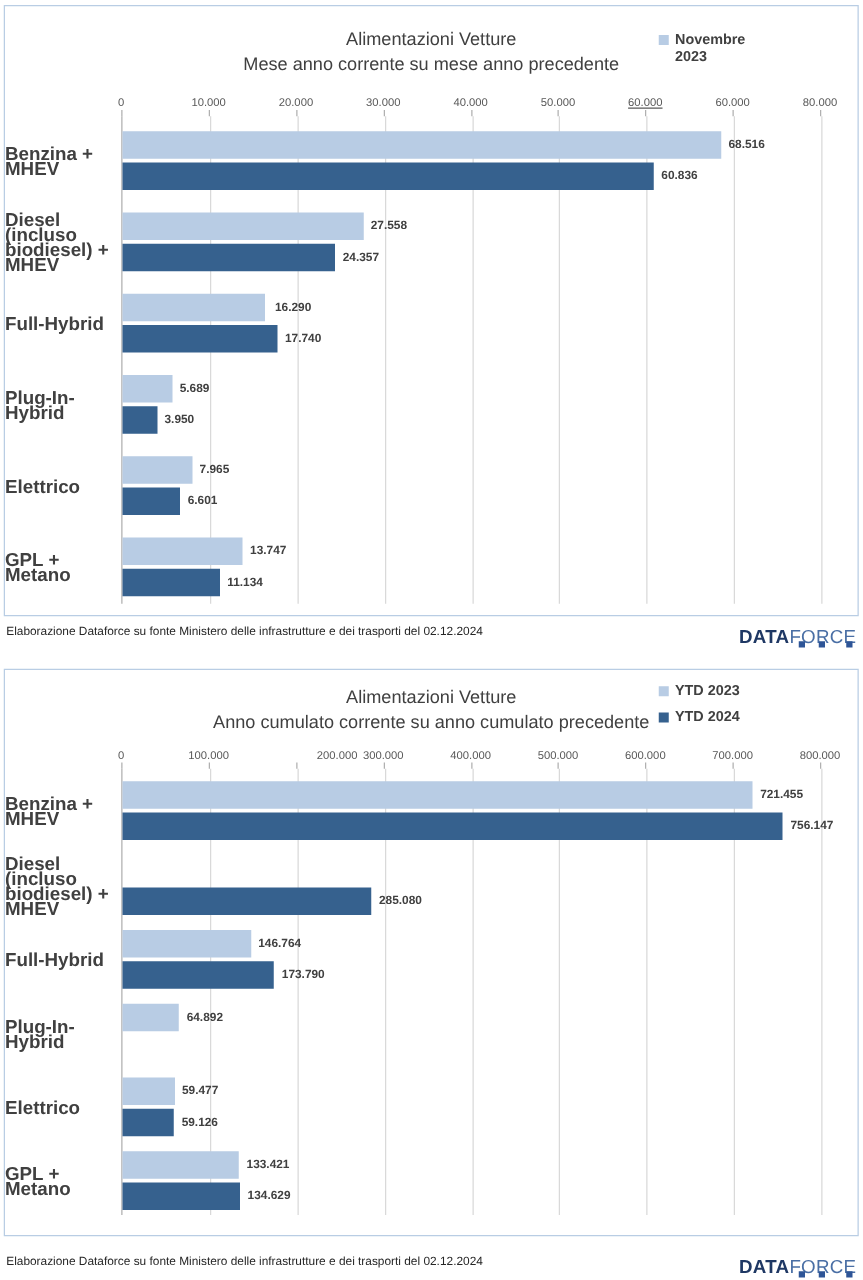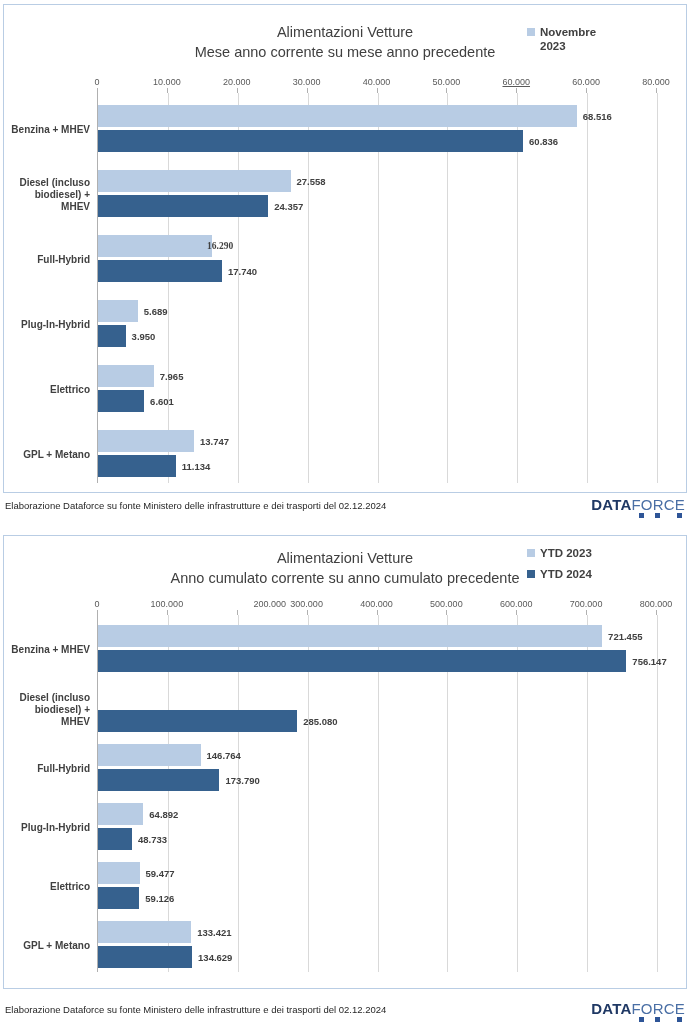--- a/index.html
+++ b/index.html
@@ -128,22 +128,22 @@
     position: absolute;
     left: 0;
     right: 0;
   }
   .cat-label {
     position: absolute;
     right: calc(100% + 8px);
     top: 50%;
     transform: translateY(-50%);
     width: 86px;
-    text-align: right;
-    font-size: 10px;
+    text-align: left;
+    font-size: 15px;
     font-weight: bold;
     color: #404040;
     line-height: 12px;
   }
   .bar-row {
     position: absolute;
     left: 0;
     height: 22px;
   }
   .bar {
@@ -183,21 +183,21 @@
     white-space: nowrap;
   }
 
   
   .logo {
     position: absolute;
     right: 2px;
     top: 0px;
     height: 26px;
     display: flex;
-    align-items: flex-start;
+    align-items: center;
   }
   .logo-text {
     font-size: 15px;
     letter-spacing: 0.2px;
     line-height: 17px;
     white-space: nowrap;
   }
   .logo-bold { font-weight: bold; color: #1f3864; }
   .logo-light { font-weight: normal; color: #4a6fa5; }
   .logo-dots {
@@ -278,21 +278,21 @@
             </div>
             <div class="bar-row" style="top: 25px; width: 559px;">
               <div class="bar dark" style="width: 170.195px; background: rgb(54, 97, 142);"></div>
               <div class="bar-value" style="left: 170.195px;">24.357</div>
             </div>
           </div>
           <div class="cat-group" style="top: 142px; height: 50px;">
             <div class="cat-label">Full-Hybrid</div>
             <div class="bar-row" style="top: 0px; width: 559px;">
               <div class="bar light" style="width: 113.826px; background: rgb(184, 204, 228);"></div>
-              <div class="bar-value" style="left: 103px; font-family: Liberation Serif, serif;">16.290</div>
+              <div class="bar-value" style="left: 116px;">16.290</div>
             </div>
             <div class="bar-row" style="top: 25px; width: 559px;">
               <div class="bar dark" style="width: 123.958px; background: rgb(54, 97, 142);"></div>
               <div class="bar-value" style="left: 123.958px;">17.740</div>
             </div>
           </div>
           <div class="cat-group" style="top: 207px; height: 50px;">
             <div class="cat-label">Plug-In-Hybrid</div>
             <div class="bar-row" style="top: 0px; width: 559px;">
               <div class="bar light" style="width: 39.7519px; background: rgb(184, 204, 228);"></div>
@@ -418,24 +418,20 @@
               <div class="bar dark" style="width: 121.436px; background: rgb(54, 97, 142);"></div>
               <div class="bar-value" style="left: 121.436px;">173.790</div>
             </div>
           </div>
           <div class="cat-group" style="top: 188px; height: 50px;">
             <div class="cat-label">Plug-In-Hybrid</div>
             <div class="bar-row" style="top: 0px; width: 559px;">
               <div class="bar light" style="width: 45.3433px; background: rgb(184, 204, 228);"></div>
               <div class="bar-value" style="left: 45.3433px;">64.892</div>
             </div>
-            <div class="bar-row" style="top: 25px; width: 559px;">
-              <div class="bar dark" style="width: 34.0522px; background: rgb(54, 97, 142);"></div>
-              <div class="bar-value" style="left: 34.0522px;">48.733</div>
-            </div>
           </div>
           <div class="cat-group" style="top: 247px; height: 50px;">
             <div class="cat-label">Elettrico</div>
             <div class="bar-row" style="top: 0px; width: 559px;">
               <div class="bar light" style="width: 41.5596px; background: rgb(184, 204, 228);"></div>
               <div class="bar-value" style="left: 41.5596px;">59.477</div>
             </div>
             <div class="bar-row" style="top: 25px; width: 559px;">
               <div class="bar dark" style="width: 41.3143px; background: rgb(54, 97, 142);"></div>
               <div class="bar-value" style="left: 41.3143px;">59.126</div>

